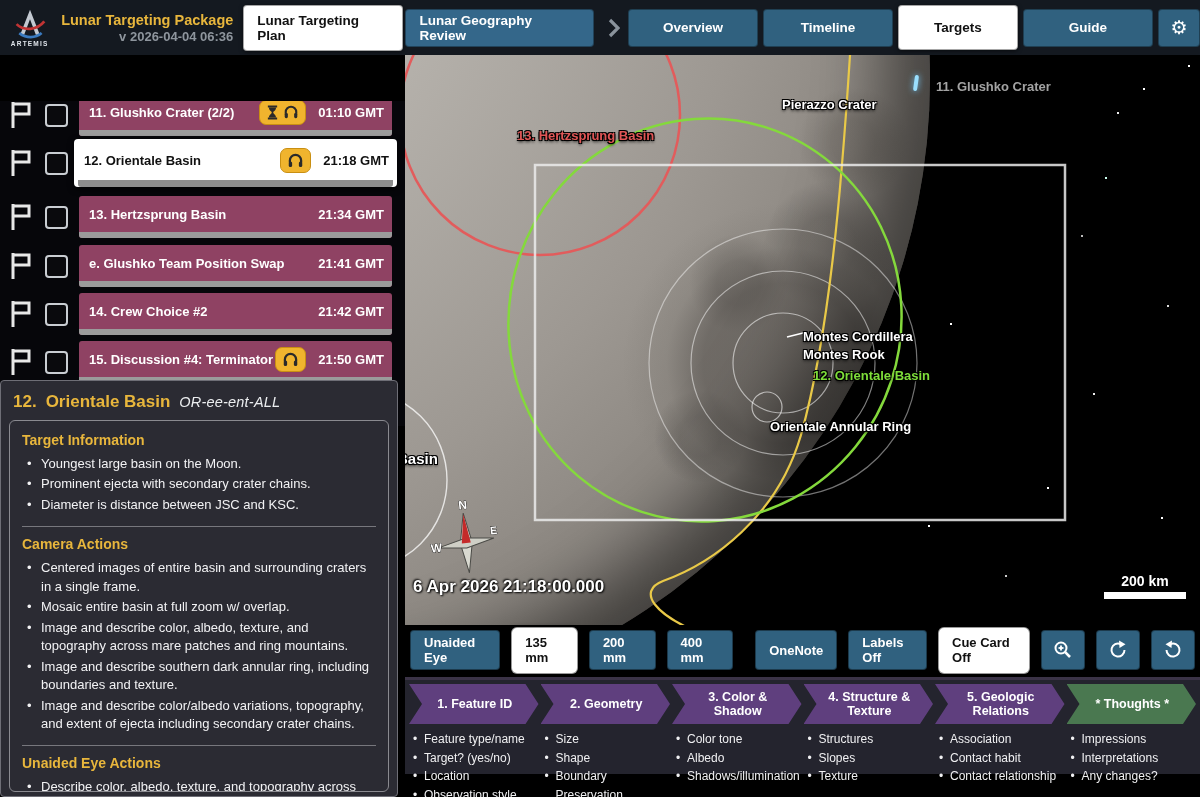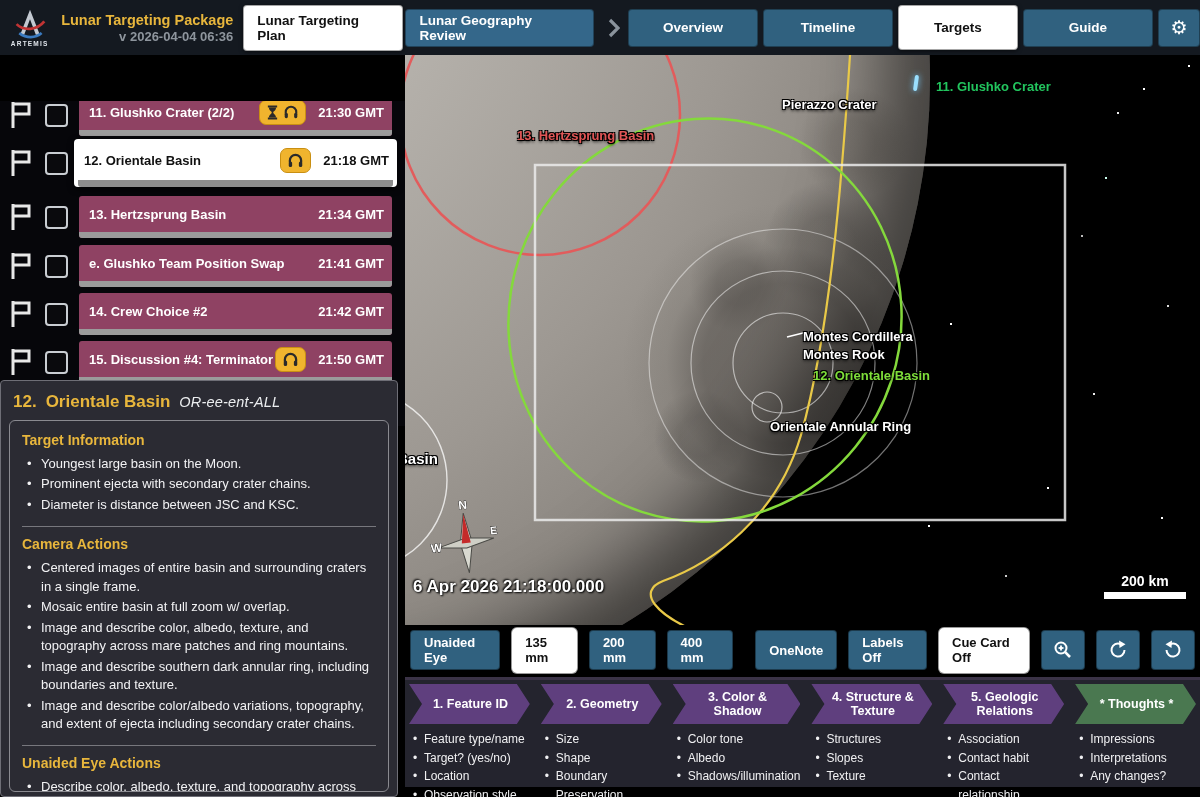--- a/index.html
+++ b/index.html
@@ -78,43 +78,43 @@
       radial-gradient(circle at 30% 32%, #c9c5bf 0%, #b5b1ab 34%, #9d9892 58%, #837e78 78%, #67635e 92%);
     box-shadow: inset -45px -25px 70px rgba(0,0,0,.5), inset 15px 15px 50px rgba(255,255,255,.07); }
   .stars { position:absolute; left:0; top:0; width:2px; height:2px; background:transparent;
     box-shadow: 738px 33px 0 0 #fff, 700px 122px 0 0 #cfe, 783px 10px 0 0 #fff, 545px 268px 0 0 #fff,
       688px 338px 0 0 #eee, 642px 432px 0 0 #fff, 762px 250px 0 0 #ddd, 523px 470px 0 0 #fff,
       712px 57px 0 0 #eee, 756px 462px 0 0 #fff, 600px 520px 0 0 #ccc, 676px 180px 0 0 #bbb; }
   .overlay { position:absolute; left:0; top:0; }
   .mlabel { position:absolute; font-weight:bold; font-size:13px; color:#fff; white-space:nowrap;
             text-shadow:-1px -1px 0 #000,1px -1px 0 #000,-1px 1px 0 #000,1px 1px 0 #000,0 2px 3px rgba(0,0,0,.9); }
   .mlabel.red { color:#e05656; }
-  .mlabel.blue { color:#22c55e;text-align:center; }
+  .mlabel.blue { color:#a3a3a3;text-align:center; }
   .mlabel.green { color:#7ede3a; }
   .mlabel.big { font-size:15px; }
   .mtimestamp { position:absolute; left:8px; bottom:28px; color:#fff; font-weight:bold; font-size:17px;
                 text-shadow:1px 1px 2px #000,-1px -1px 2px #000; }
   .mscale { position:absolute; right:14px; bottom:26px; text-align:center; }
   .mscale .txt { color:#fff; font-weight:bold; font-size:14px; text-shadow:1px 1px 2px #000; margin-bottom:3px; }
   .mscale .barline { width:82px; height:7px; background:#fff; }
   .cyandot { position:absolute; left:509px; top:20px; width:4px; height:16px; background:#9adfff; border-radius:2px;
              box-shadow:0 0 6px #6fc3f2; transform:rotate(8deg); }
 
   
   .toolbar { position:absolute; left:405px; top:625px; width:795px; height:50px; background:#000;
              display:flex; align-items:center; padding:0 5px; gap:11px; }
   .tbtn { height:40px; padding:0 13px; border-radius:4px; background:#30617f; color:#fff; font-weight:bold;
           font-size:13px; display:flex; align-items:center; justify-content:center; border:1px solid rgba(0,0,0,.4); cursor:pointer; }
   .tbtn.active { background:#fff; color:#111; height:47px; box-shadow:0 1px 5px rgba(0,0,0,.7); border-radius:6px; }
   .tspacer { flex:1; }
   .tbtn.iconb { padding:0 11px; }
 
   
-  .cuecard { position:absolute; left:405px; top:677px; width:795px; height:110px; background:#24242e;
-             border-top:3px solid #3b3347; display:grid; grid-template-columns:repeat(6,1fr); column-gap:11px; padding:4px 4px 0 4px; }
+  .cuecard { position:absolute; left:405px; top:677px; width:795px; height:97px; background:#24242e;
+             border-top:3px solid #3b3347; display:grid; grid-template-columns:repeat(6,1fr); column-gap:2px; padding:4px 4px 0 4px; }
   .ccol { position:relative; }
   .chead { height:40px; display:flex; align-items:center; justify-content:center; text-align:center;
            background:#5f3f7e; color:#fff; font-weight:bold; font-size:12.5px; line-height:1.15; padding:0 16px 0 18px;
            clip-path:polygon(0 0, calc(100% - 13px) 0, 100% 50%, calc(100% - 13px) 100%, 0 100%, 13px 50%); }
   .ccol.green .chead { background:#4a7850; }
   .ccol ul { list-style:none; margin-top:6px; }
   .ccol li { position:relative; color:#f0f0f2; font-size:12px; line-height:1.55; padding-left:15px; }
   .ccol li::before { content:"•"; position:absolute; left:4px; color:#f0f0f2; }
 </style>
 </head>
@@ -170,21 +170,21 @@
           <svg width="13" height="15" viewBox="0 0 14 16">
             <path d="M2 1.5 h10 M2 14.5 h10" stroke="#2a2a2a" stroke-width="2.2"></path>
             <path d="M3.2 2.5 c0 4 3 3.5 3 5.5 s-3 2 -3 5.5 h7.6 c0 -3.5 -3 -3.5 -3 -5.5 s3 -1.5 3 -5.5 z" fill="#2a2a2a"></path>
           </svg>
           <svg width="16" height="14" viewBox="0 0 18 16">
             <path d="M3 10 V8 a6 6 0 0 1 12 0 v2" fill="none" stroke="#2a2a2a" stroke-width="2.4"></path>
             <rect x="1.8" y="9" width="3.6" height="6" rx="1.6" fill="#2a2a2a"></rect>
             <rect x="12.6" y="9" width="3.6" height="6" rx="1.6" fill="#2a2a2a"></rect>
           </svg>
         </span>
-        <span class="time">21:30 GMT</span>
+        <span class="time">01:10 GMT</span>
         <div class="strip"></div>
       </div>
     </div>
 
     <div class="srow selected" style="top:41px">
       <span class="flag">
         <svg width="24" height="30" viewBox="0 0 24 30">
             <path d="M4 2 v26 M4 4 h16 v10 H4" fill="none" stroke="#e8e8e8" stroke-width="3"></path>
           </svg>
       </span>

